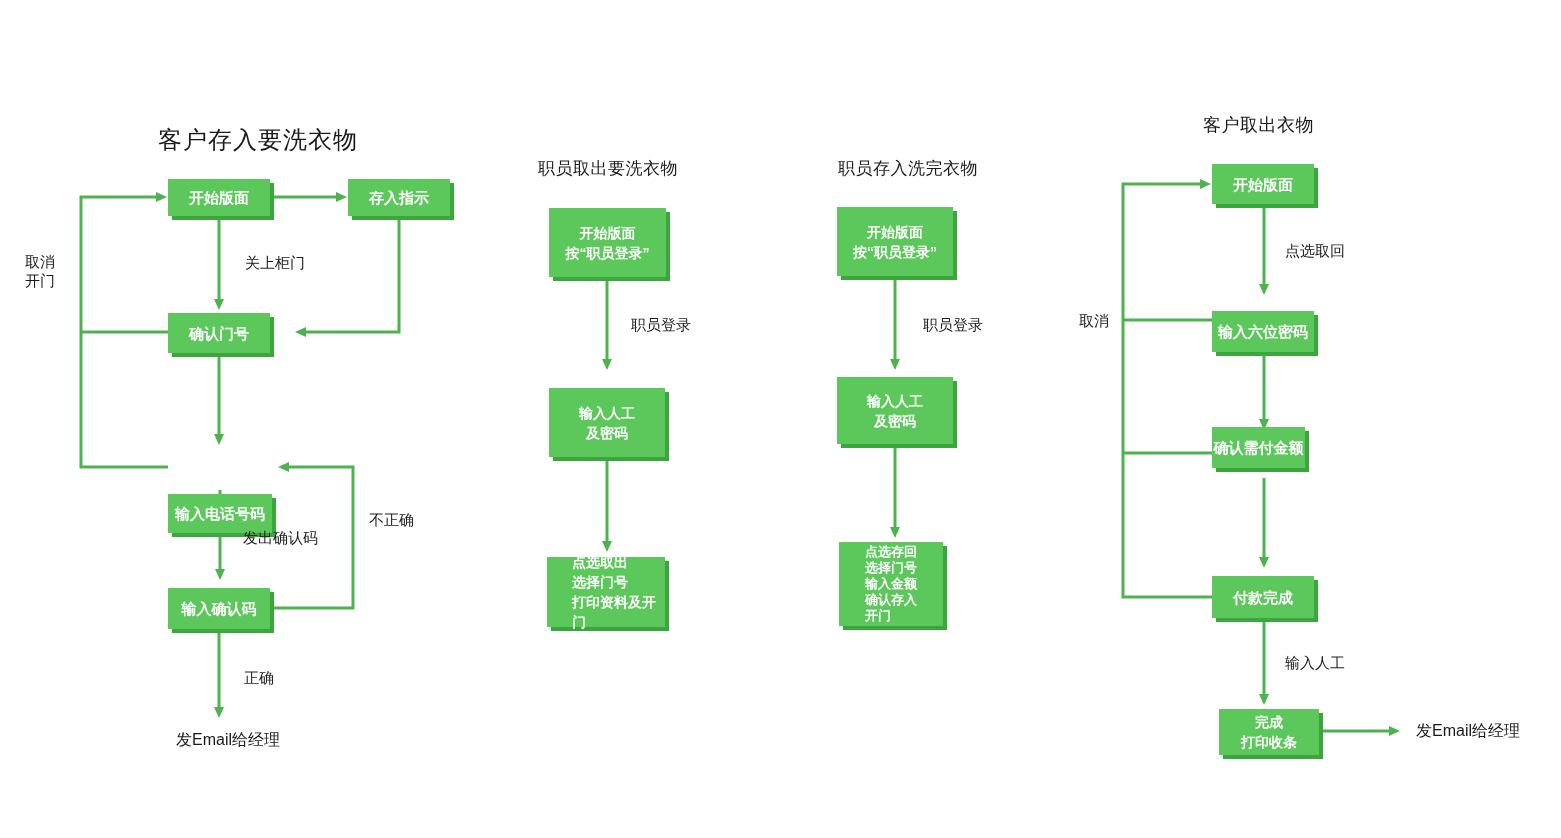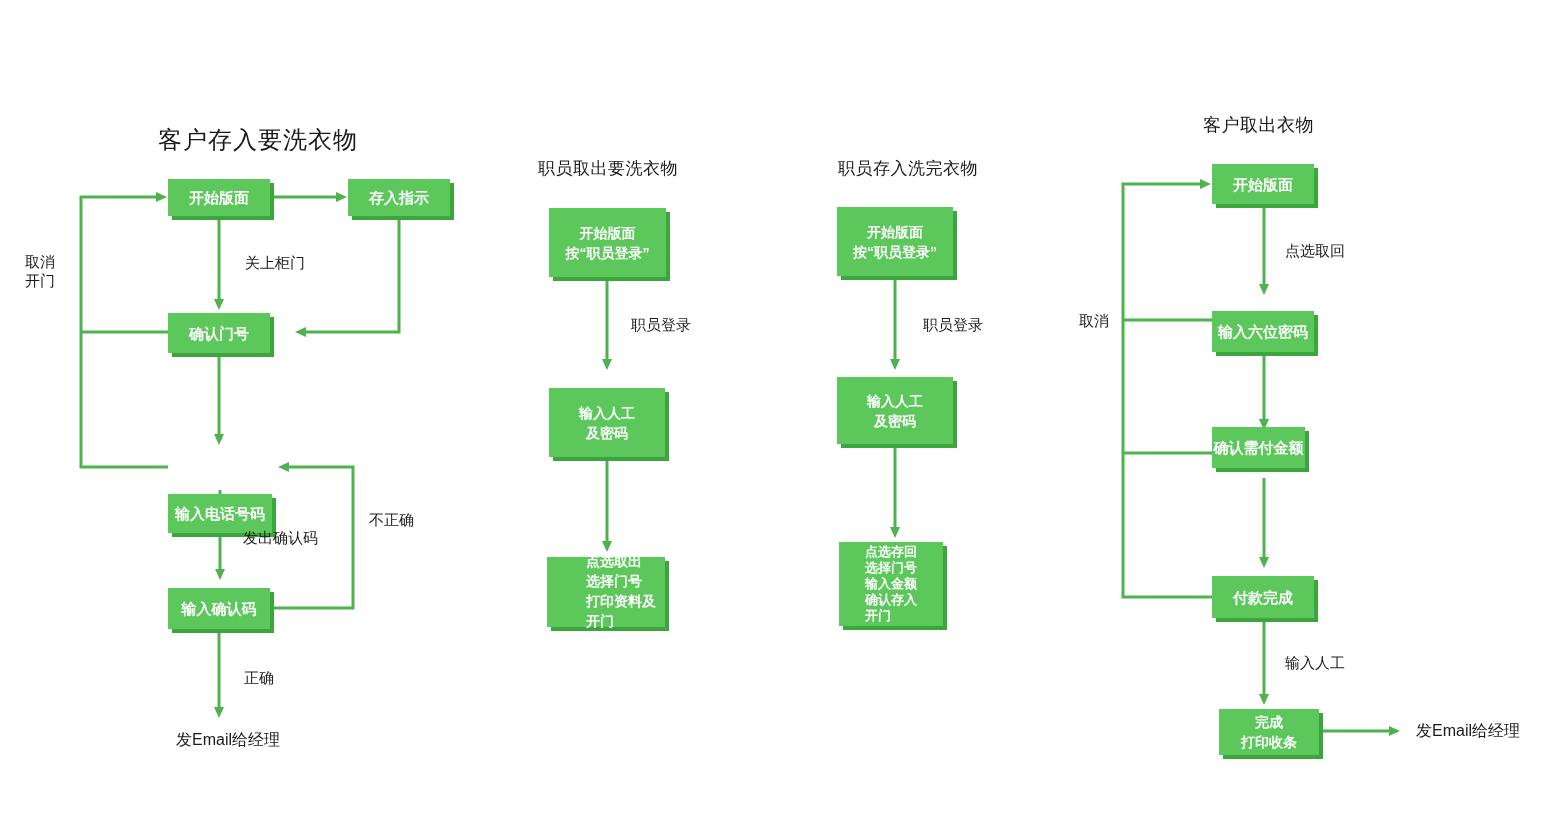--- a/index.html
+++ b/index.html
@@ -124,21 +124,21 @@
   <div class="label" style="left:245px; top:253px;">关上柜门</div>
   <div class="label" style="left:243px; top:528px;">发出确认码</div>
   <div class="label" style="left:369px; top:510px;">不正确</div>
   <div class="label" style="left:244px; top:668px;">正确</div>
   <div class="label big" style="left:176px; top:730px;">发Email给经理</div>
 
   <div class="box small" style="left:549px; top:208px; width:117px; height:69px;">开始版面
 按“职员登录”</div>
   <div class="box small" style="left:549px; top:388px; width:116px; height:69px;">输入人工
 及密码</div>
-  <div class="box small align-left" style="left:547px; top:557px; width:118px; height:70px; padding-left:39px;font-family:Liberation Mono, monospace;">点选取出
+  <div class="box small align-left" style="left:547px; top:557px; width:118px; height:70px; padding-left:25px;">点选取出
 选择门号
 打印资料及开门</div>
   <div class="label" style="left:631px; top:315px;">职员登录</div>
 
   <div class="box small" style="left:837px; top:207px; width:116px; height:69px;">开始版面
 按“职员登录”</div>
   <div class="box small" style="left:837px; top:377px; width:116px; height:67px;">输入人工
 及密码</div>
   <div class="box tight align-left" style="left:839px; top:542px; width:104px; height:84px; padding-left:26px;">点选存回
 选择门号

